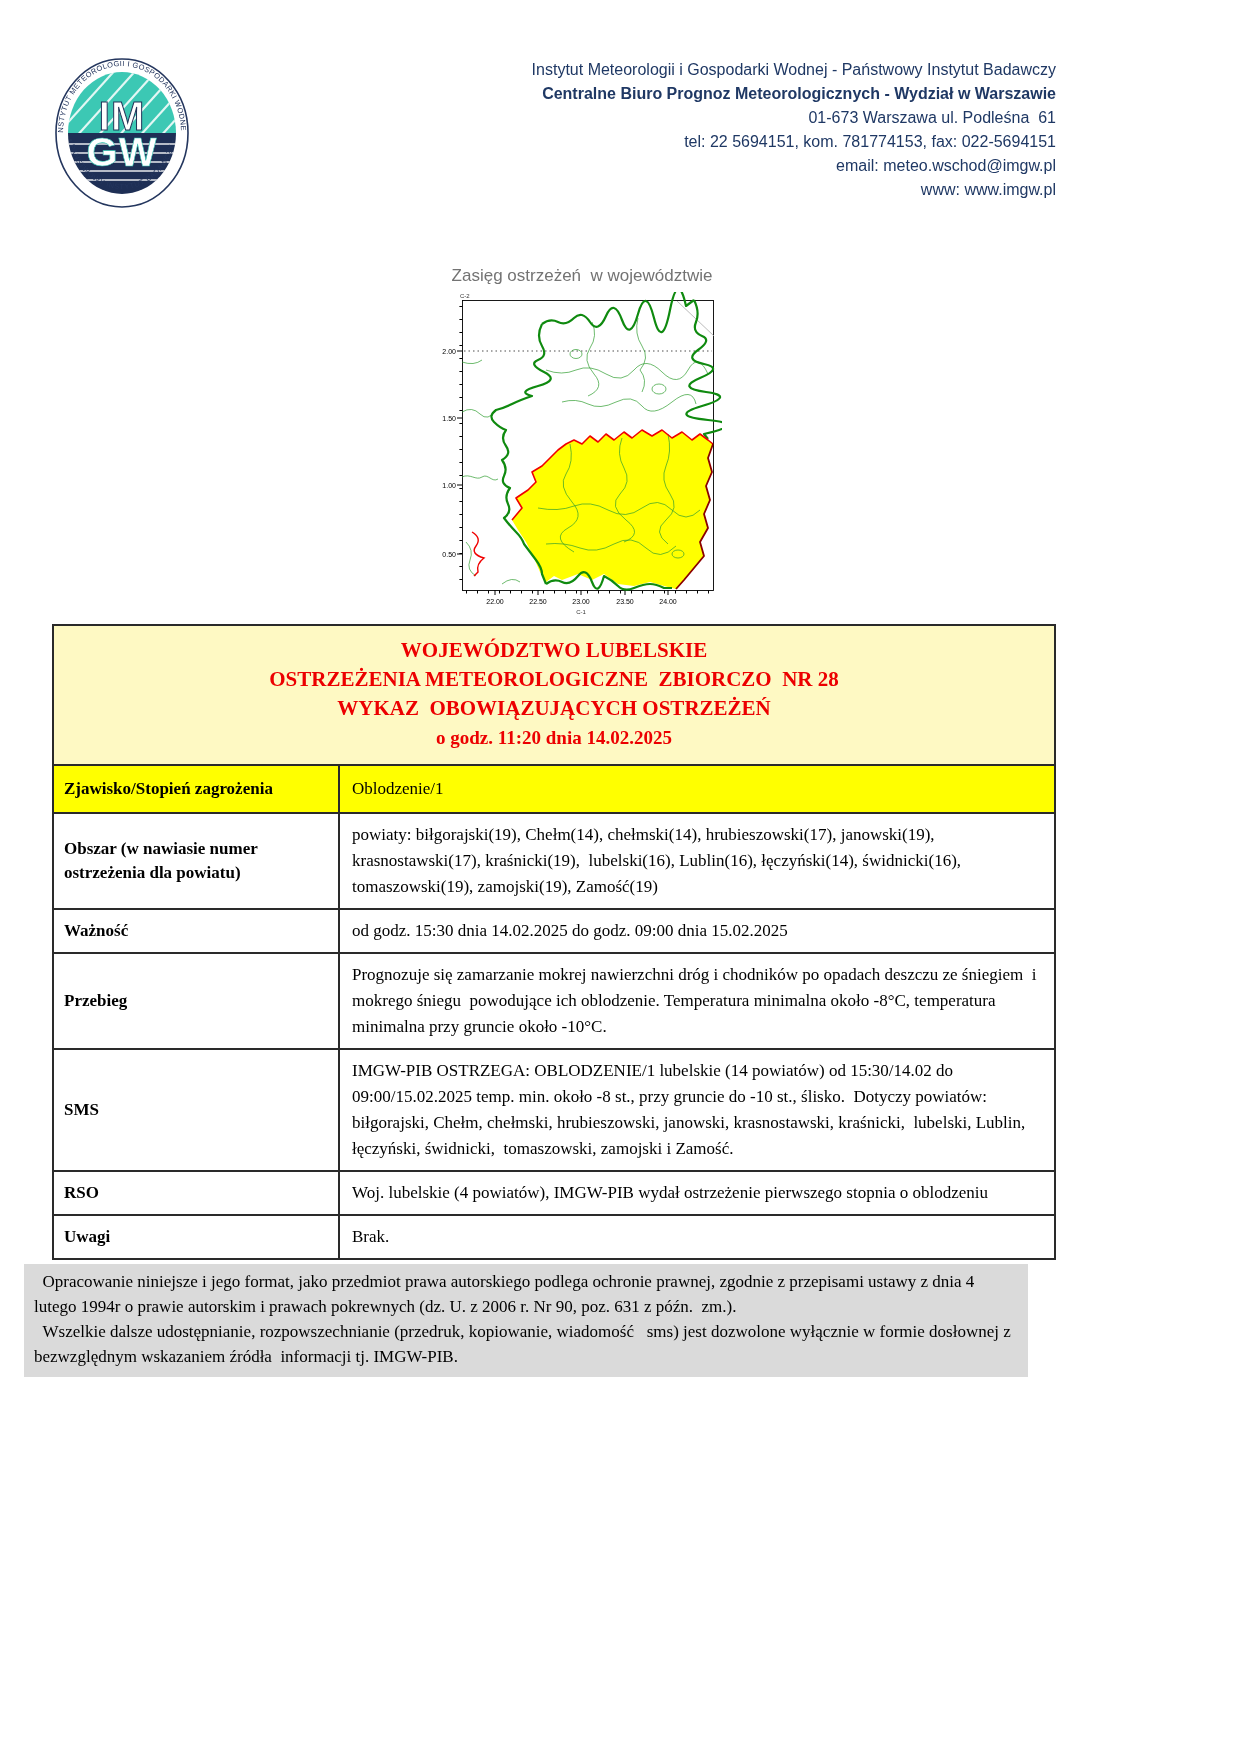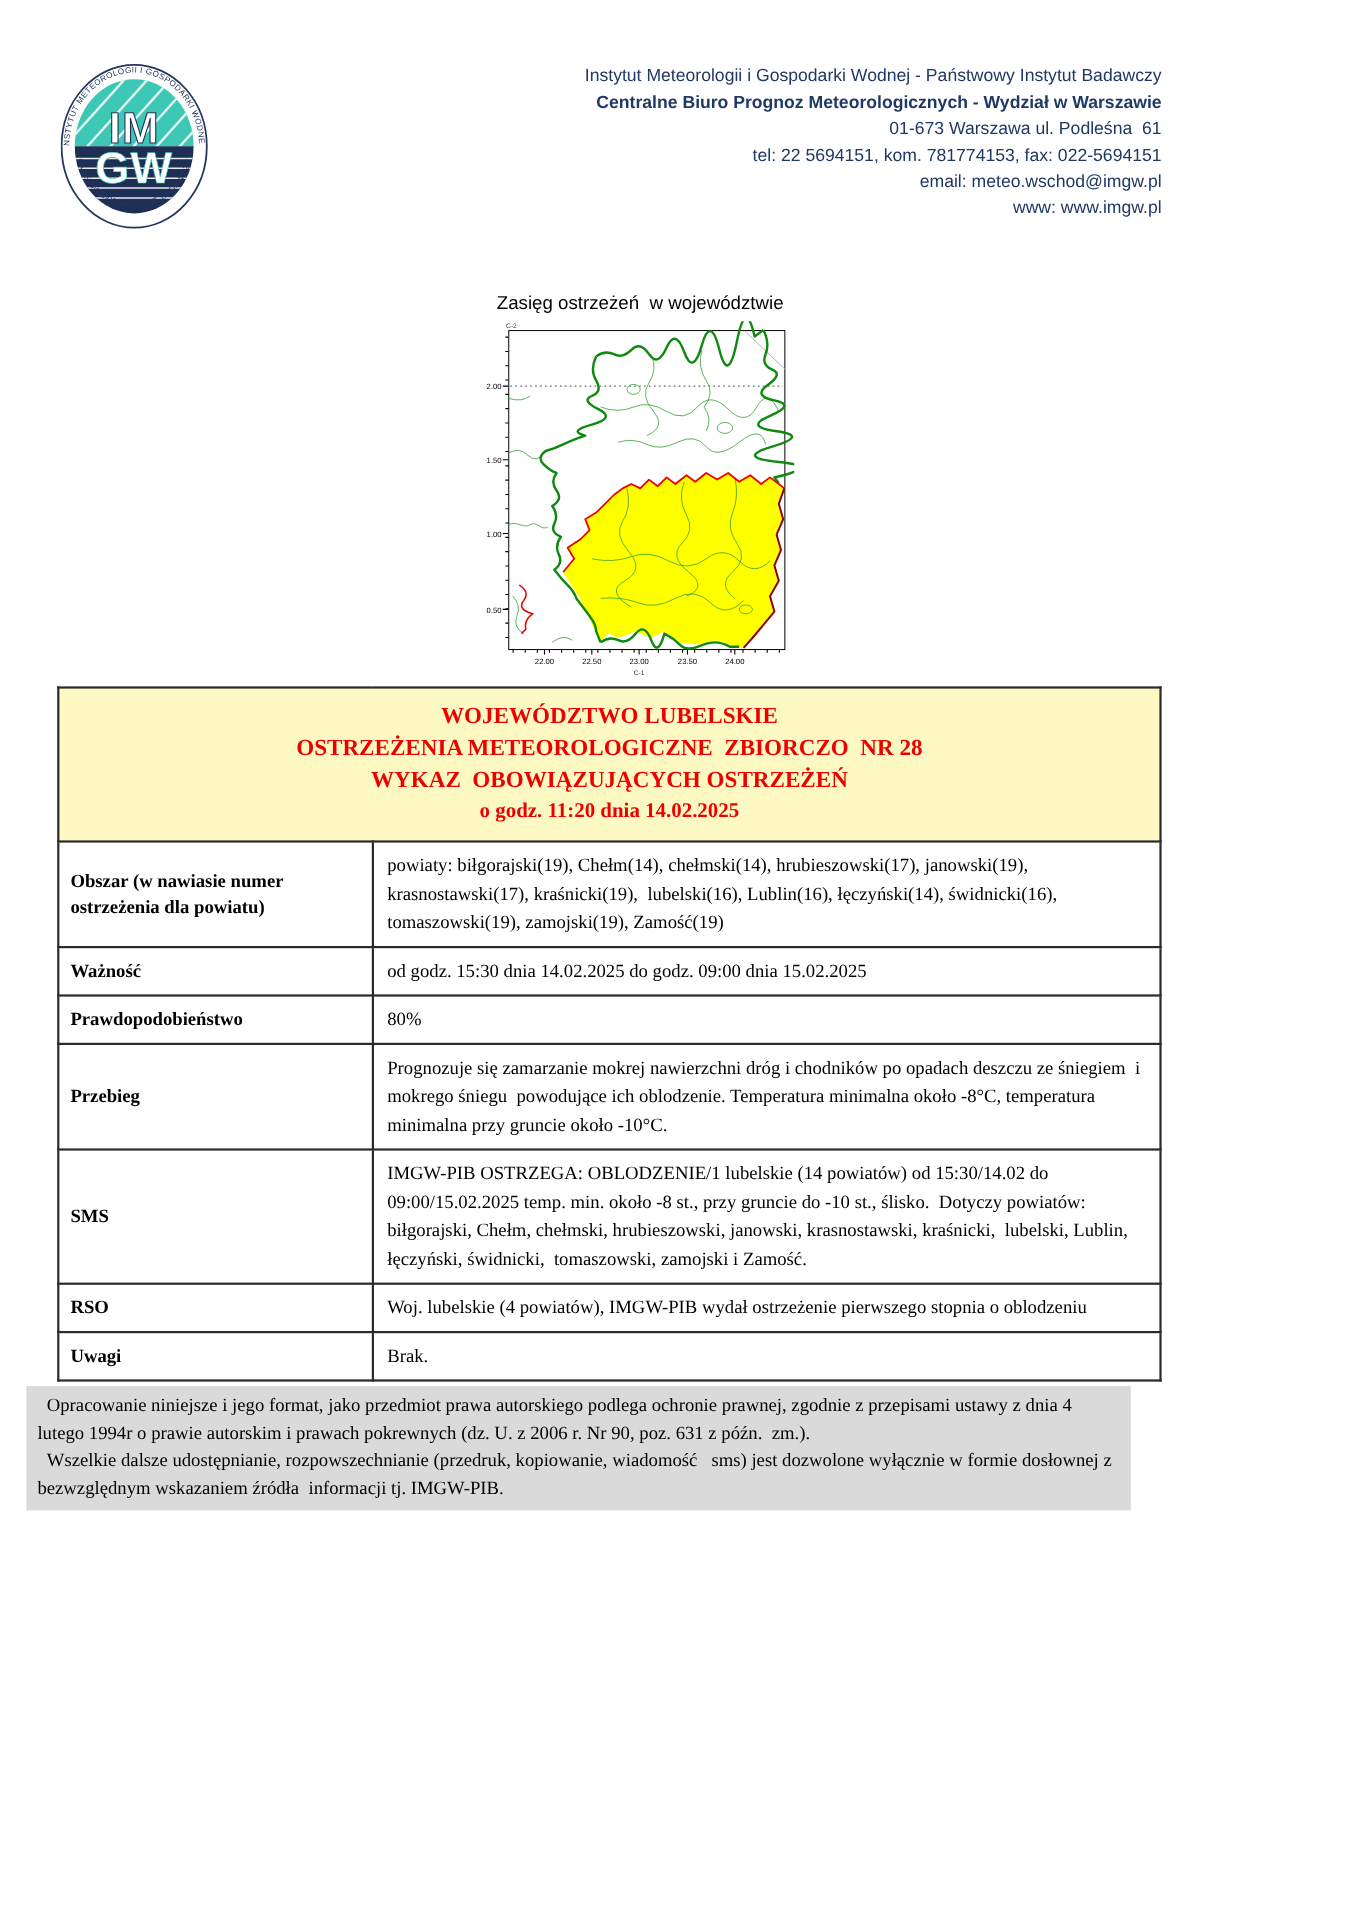--- a/index.html
+++ b/index.html
@@ -8,21 +8,21 @@
   .prewrap{white-space:pre-wrap;}
 
   
   .header{display:flex;align-items:flex-start;padding:58px 184px 0 55px;}
   .logo-box{width:135px;height:152px;flex:0 0 auto;}
   .header-text{flex:1;text-align:right;color:#1F3864;font-size:16px;line-height:24px;}
   .header-text .bold{font-weight:bold;}
 
   
   .map-section{width:1060px;margin:56px 0 0 52px;text-align:center;}
-  .map-heading{font-size:17px;line-height:20px;color:#000000;}
+  .map-heading{font-size:17px;line-height:20px;color:#737373;}
   .map-titles{margin-top:26px;font-size:13px;line-height:16px;}
   .map-svg{display:block;margin:6px auto 0 auto;}
 
   
   .warn-table{width:1004px;margin:8px 0 0 52px;border-collapse:collapse;
               font-family:"Liberation Serif",serif;font-size:17px;}
   .warn-table td{border:2px solid #2a2a2a;vertical-align:middle;}
   .warn-table{border:2px solid #161616;}
   .title-cell{text-align:center;padding:10px 6px 12px 6px;background:#fef9c3;}
   .title-line{color:#EC0000;font-weight:bold;font-size:21px;line-height:29px;}
@@ -175,31 +175,31 @@
     </colgroup>
   <tbody>
       <tr>
     <td class="title-cell" colspan="2">
       <div class="title-line prewrap">WOJEWÓDZTWO LUBELSKIE</div>
       <div class="title-line prewrap">OSTRZEŻENIA METEOROLOGICZNE  ZBIORCZO  NR 28</div>
       <div class="title-line prewrap">WYKAZ  OBOWIĄZUJĄCYCH OSTRZEŻEŃ</div>
       <div class="title-line small prewrap">o godz. 11:20 dnia 14.02.2025</div>
     </td>
   </tr>
+  <tr class="row-phenomenon">
+    <td class="label-cell prewrap">Zjawisko/Stopień zagrożenia</td>
+    <td class="value-cell prewrap">Oblodzenie/1</td>
+  </tr>
   <tr>
     <td class="label-cell prewrap">Obszar (w nawiasie numer ostrzeżenia dla powiatu)</td>
     <td class="value-cell prewrap">powiaty: biłgorajski(19), Chełm(14), chełmski(14), hrubieszowski(17), janowski(19), krasnostawski(17), kraśnicki(19),  lubelski(16), Lublin(16), łęczyński(14), świdnicki(16), tomaszowski(19), zamojski(19), Zamość(19)</td>
   </tr>
   <tr>
     <td class="label-cell prewrap">Ważność</td>
     <td class="value-cell prewrap">od godz. 15:30 dnia 14.02.2025 do godz. 09:00 dnia 15.02.2025</td>
-  </tr>
-  <tr>
-    <td class="label-cell prewrap">Prawdopodobieństwo</td>
-    <td class="value-cell prewrap">80%</td>
   </tr>
   <tr>
     <td class="label-cell prewrap">Przebieg</td>
     <td class="value-cell prewrap">Prognozuje się zamarzanie mokrej nawierzchni dróg i chodników po opadach deszczu ze śniegiem  i mokrego śniegu  powodujące ich oblodzenie. Temperatura minimalna około -8°C, temperatura minimalna przy gruncie około -10°C.</td>
   </tr>
   <tr>
     <td class="label-cell prewrap">SMS</td>
     <td class="value-cell prewrap">IMGW-PIB OSTRZEGA: OBLODZENIE/1 lubelskie (14 powiatów) od 15:30/14.02 do 09:00/15.02.2025 temp. min. około -8 st., przy gruncie do -10 st., ślisko.  Dotyczy powiatów: biłgorajski, Chełm, chełmski, hrubieszowski, janowski, krasnostawski, kraśnicki,  lubelski, Lublin, łęczyński, świdnicki,  tomaszowski, zamojski i Zamość.</td>
   </tr>
   <tr>

